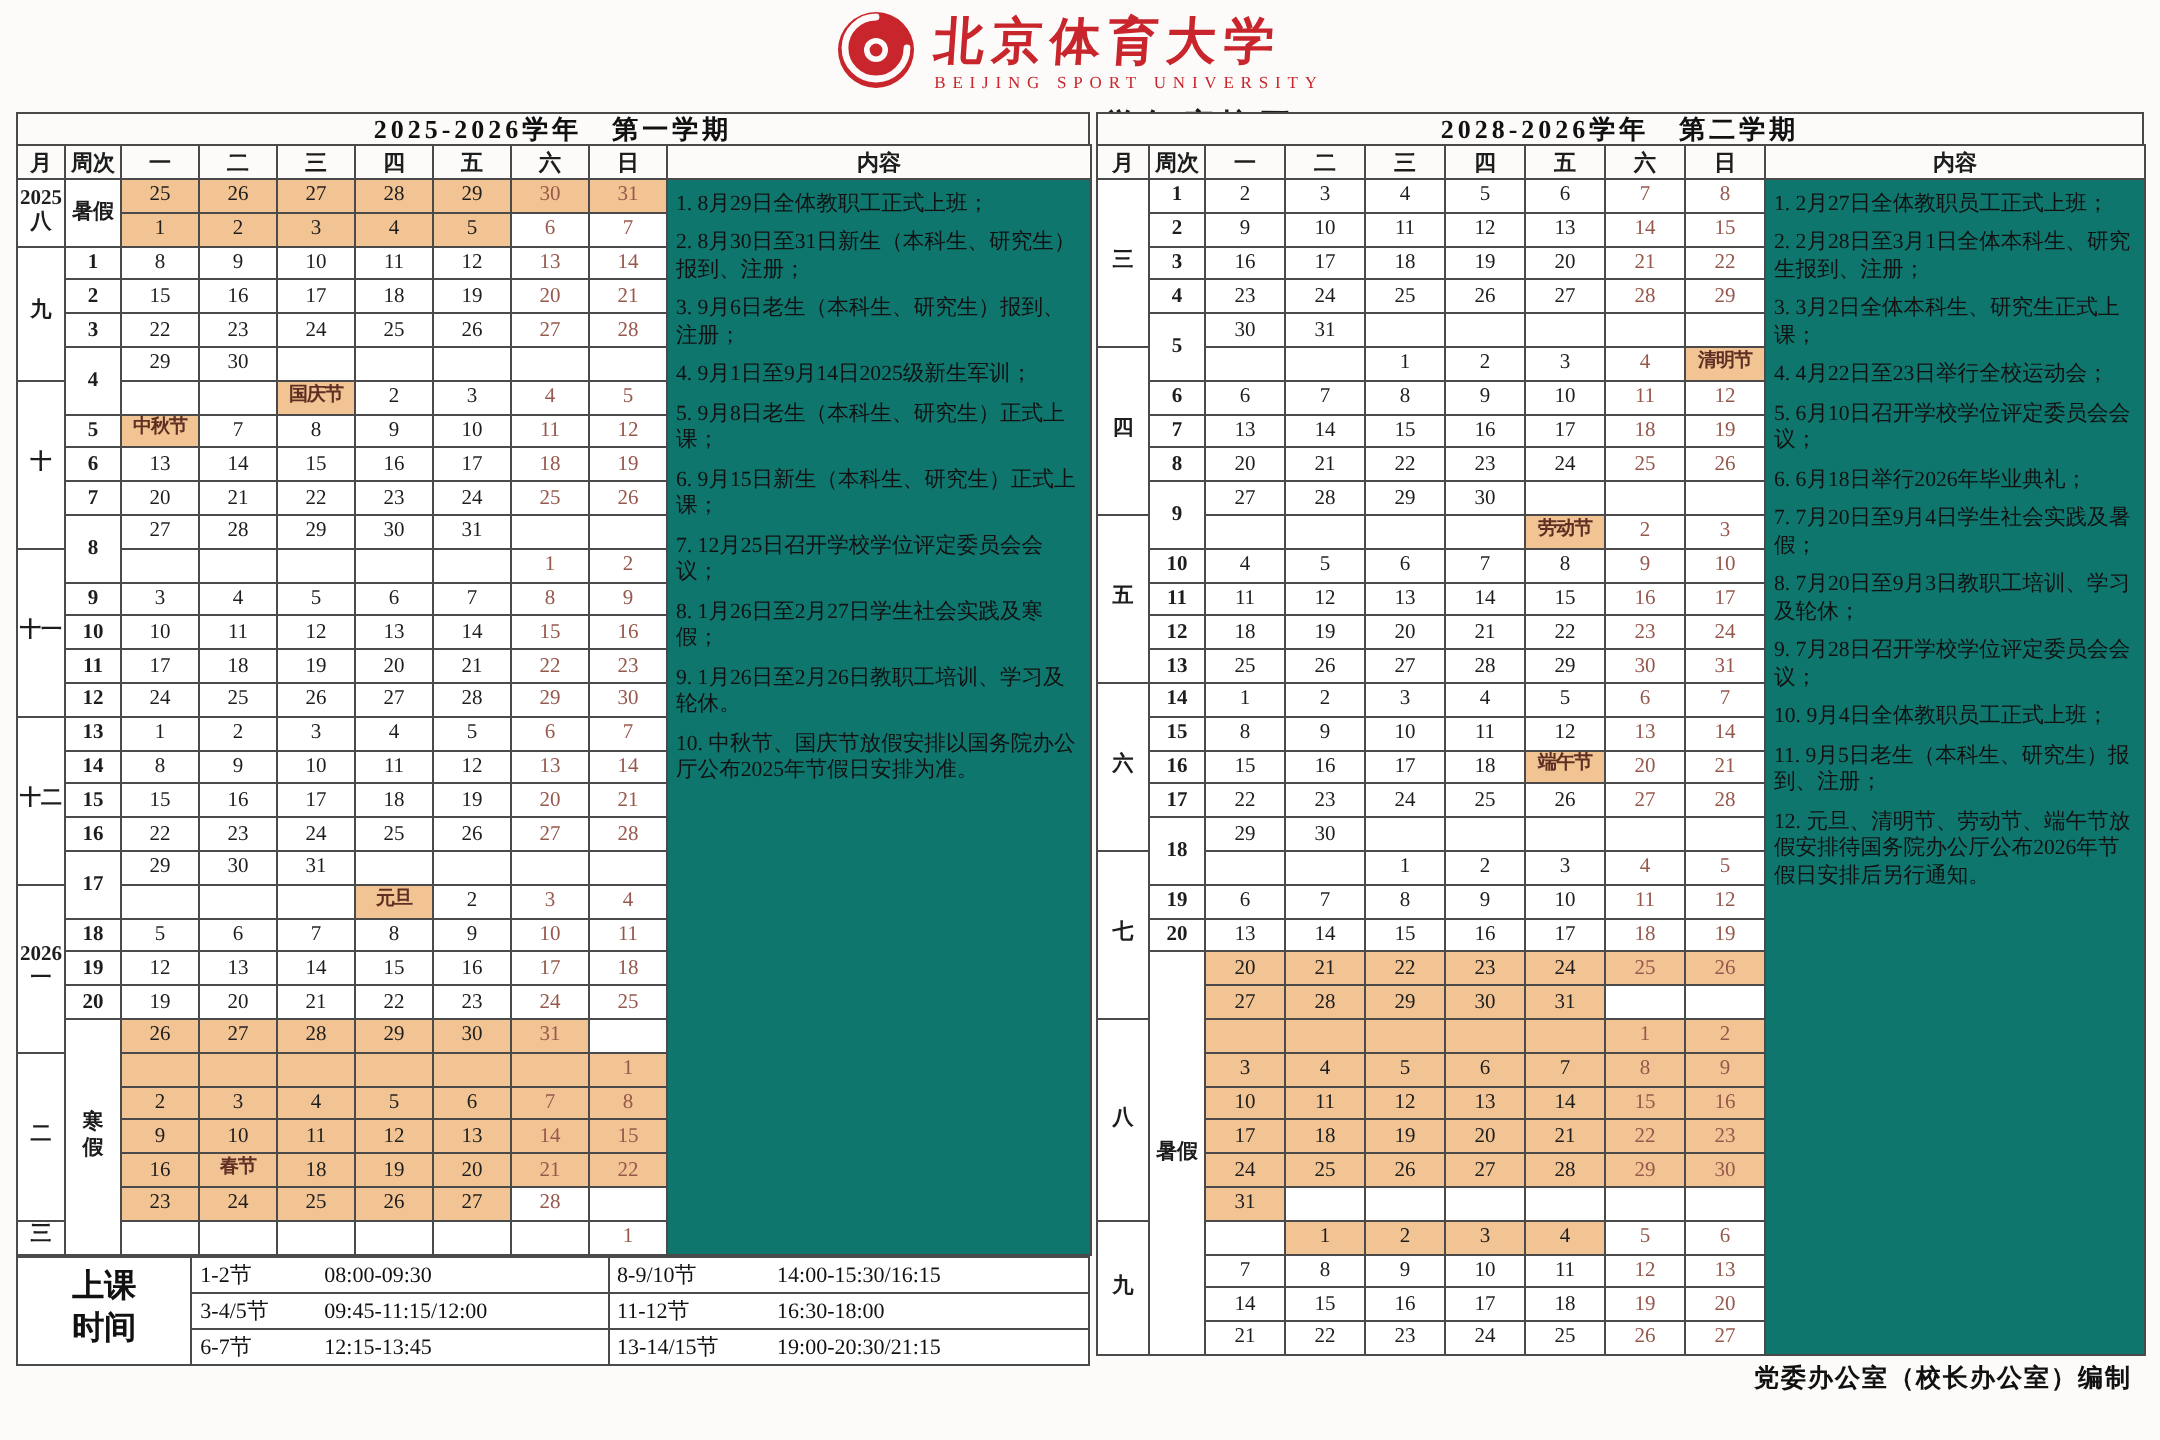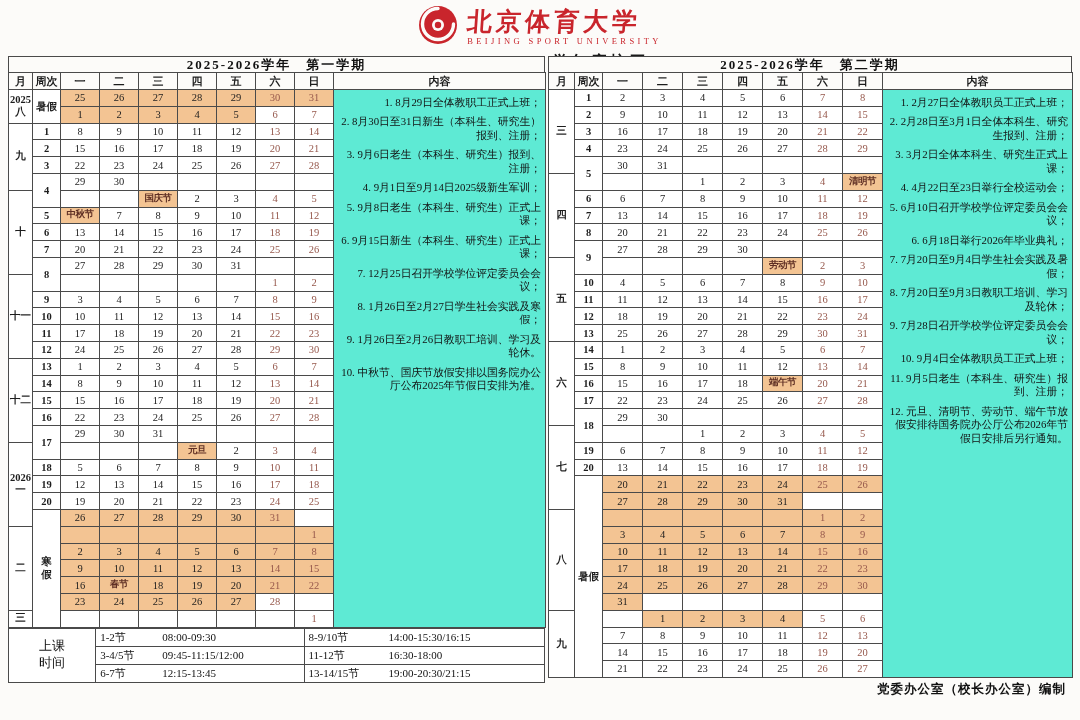--- a/index.html
+++ b/index.html
@@ -29,28 +29,28 @@
   .cal th,.cal td{border:1px solid #4a4a4a;text-align:center;vertical-align:middle;padding:0;overflow:hidden;}
   .cal th{font-size:11px;font-weight:bold;height:16px;background:#fcfbf9;}
   .cal td{height:15.8px;line-height:1.05;}
   td.month{font-size:10.5px;font-weight:bold;white-space:pre-line;line-height:1.2;}
   td.week{font-weight:bold;font-size:10.5px;}
   td.week.vac{white-space:pre-line;line-height:1.25;}
   td.day.we{color:#96584c;}
   td.day.hl{background:#f3c493;}
   td.day.hol{color:#5f2f24;font-weight:bold;font-size:9.5px;letter-spacing:-0.5px;margin-top:44px;}
   td.notes{
-    text-align:right;vertical-align:top;padding:6px 4px 0 4px;
-    font-size:10.8px;line-height:1.25;color:#111;background:#5eead4;
+    text-align:left;vertical-align:top;padding:6px 4px 0 4px;
+    font-size:10.8px;line-height:1.25;color:#111;background:#0f766e;
   }
   .notes .n{margin-bottom:6px;}
   
   .times{width:100%;font-size:11px;color:#111;}
   .times td{border:1px solid #4a4a4a;height:17px;padding:0 0 0 4px;text-align:left;vertical-align:middle;}
-  .times td.tlabel{text-align:center;padding:0;font-weight:normal;white-space:pre-line;line-height:1.3;font-size:13px;}
+  .times td.tlabel{text-align:center;padding:0;font-weight:bold;white-space:pre-line;line-height:1.3;font-size:16px;}
   .times .sp{display:inline-block;min-width:62px;}
   .times .sp2{display:inline-block;min-width:80px;}
   
   .footer{text-align:right;font-weight:bold;font-size:12.5px;letter-spacing:1px;color:#111;padding:3px 6px 0 0;}
 </style>
 </head>
 <body>
 
 <div class="page">
   <div class="hdr">
@@ -456,21 +456,21 @@
             </tr>
             <tr>
               <td><span class="sp">6-7节</span><span>12:15-13:45</span></td>
               <td><span class="sp2">13-14/15节</span><span>19:00-20:30/21:15</span></td>
             </tr>
           </tbody>
         </table>
     </section>
 
     <section class="semcol" style="width:524px">
-      <div class="caltitle">2025-2026学年　第二学期</div>
+      <div class="caltitle">2028-2026学年　第二学期</div>
       <table class="cal" id="cal2">
           <colgroup>
             <col style="width: 26px;">
             <col style="width: 28px;">
             <col style="width: 40px;">
             <col style="width: 40px;">
             <col style="width: 40px;">
             <col style="width: 40px;">
             <col style="width: 40px;">
             <col style="width: 40px;">

